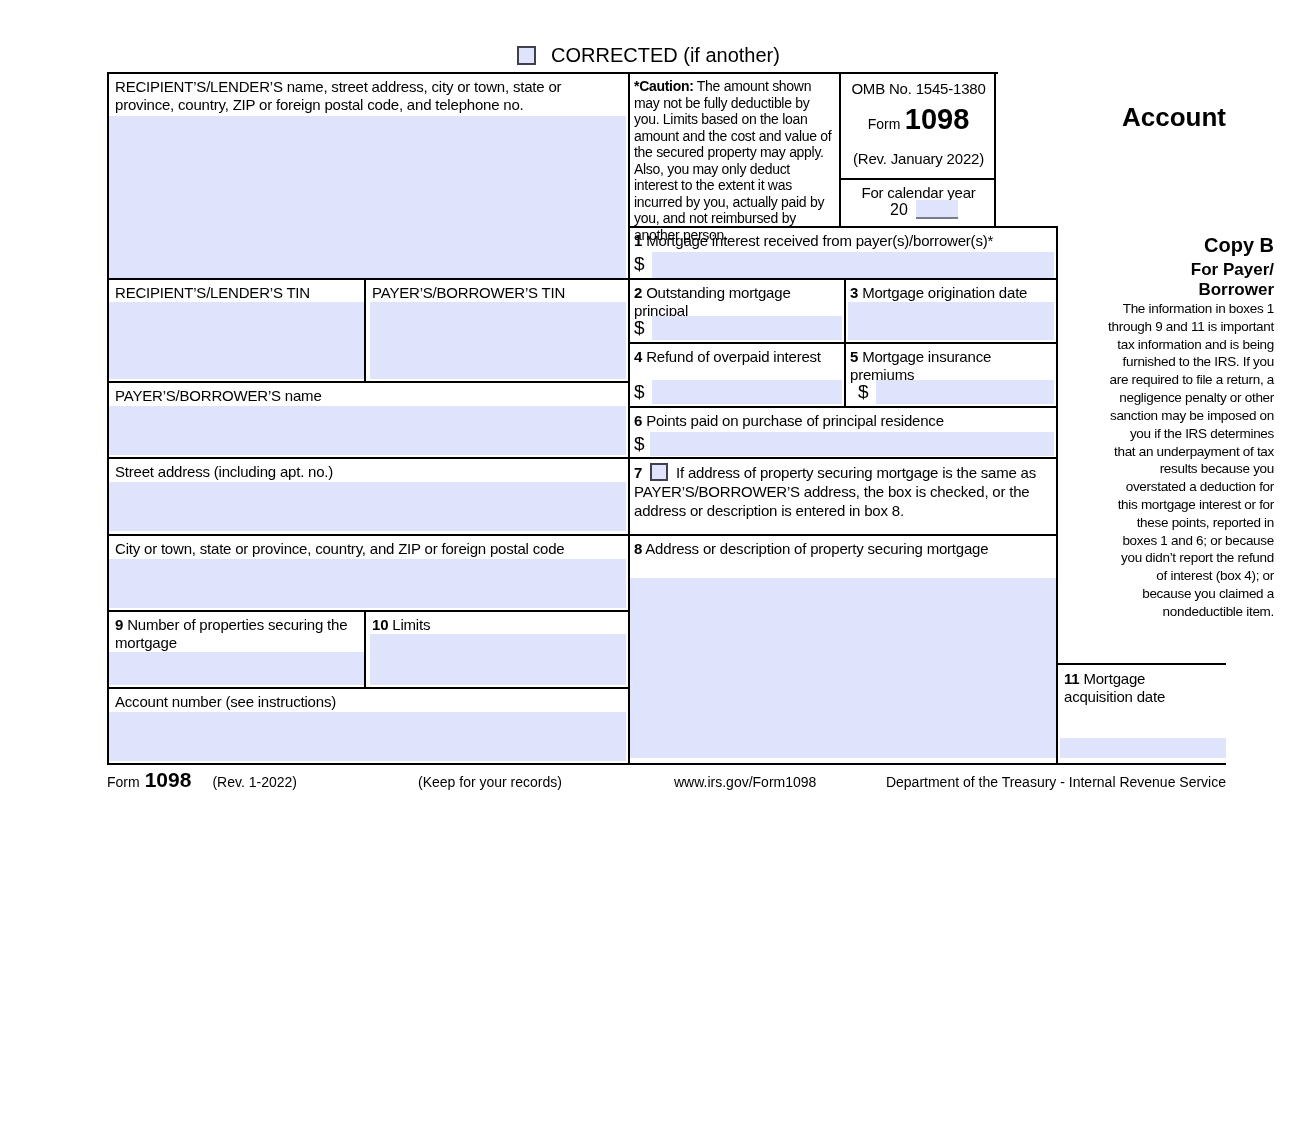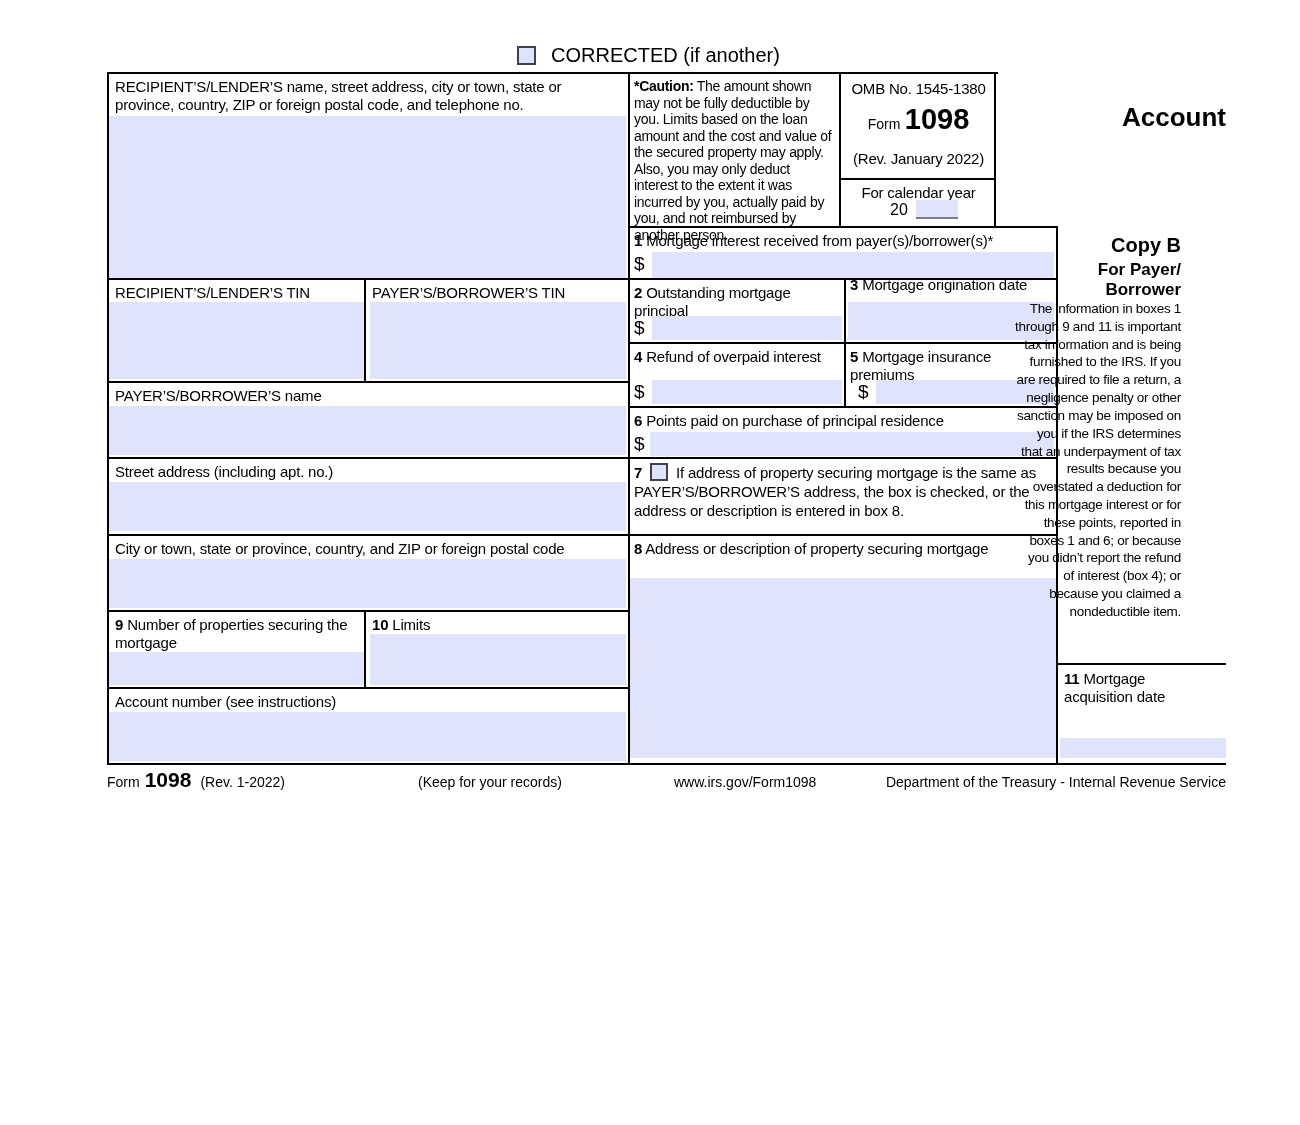--- a/index.html
+++ b/index.html
@@ -65,21 +65,21 @@
 </div>
 
 <div class="lbl" style="left:634px;top:232px;width:420px"><b>1</b> <span>Mortgage interest received from payer(s)/borrower(s)*</span></div>
 <div class="dollar" style="left:634px;top:252px">$</div>
 <div class="fill" style="left:652px;top:252px;width:402px;height:26px"></div>
 
 <div class="lbl" style="left:634px;top:284px;width:200px"><b>2</b> <span>Outstanding mortgage principal</span></div>
 <div class="dollar" style="left:634px;top:316px">$</div>
 <div class="fill" style="left:652px;top:316px;width:190px;height:24px"></div>
 
-<div class="lbl" style="left:850px;top:276px;width:204px"><b>3</b> <span>Mortgage origination date</span></div>
+<div class="lbl" style="left:850px;top:284px;width:204px"><b>3</b> <span>Mortgage origination date</span></div>
 <div class="fill" style="left:848px;top:302px;width:206px;height:38px"></div>
 
 <div class="lbl" style="left:634px;top:348px;width:200px"><b>4</b> <span>Refund of overpaid interest</span></div>
 <div class="dollar" style="left:634px;top:380px">$</div>
 <div class="fill" style="left:652px;top:380px;width:190px;height:24px"></div>
 
 <div class="lbl" style="left:850px;top:348px;width:200px"><b>5</b> <span>Mortgage insurance premiums</span></div>
 <div class="dollar" style="left:858px;top:380px">$</div>
 <div class="fill" style="left:876px;top:380px;width:178px;height:24px"></div>
 
@@ -109,30 +109,30 @@
 
 <div class="lbl" style="left:115px;top:616px;width:245px"><b>9</b> <span>Number of properties securing the mortgage</span></div>
 <div class="fill" style="left:109px;top:652px;width:255px;height:33px"></div>
 
 <div class="lbl" style="left:372px;top:616px;width:250px"><b>10</b> <span>Limits</span></div>
 <div class="fill" style="left:370px;top:634px;width:256px;height:51px"></div>
 
 <div class="lbl" style="left:115px;top:693px;width:505px">Account number (see instructions)</div>
 <div class="fill" style="left:109px;top:712px;width:517px;height:49px"></div>
 
-<div class="rt" style="position:absolute;left:1015px;top:234px;width:166px">
+<div class="rt" style="position:absolute;left:1108px;top:234px;width:166px">
   <div class="b" style="font-size:20px;margin-bottom:3px">Copy B</div>
   <div class="b" style="font-size:17px">For Payer/</div>
   <div class="b" style="font-size:17px">Borrower</div>
   <div style="font-size:13.5px;line-height:1.32;letter-spacing:-0.3px">The information in boxes 1 through 9 and 11 is important tax information and is being furnished to the IRS. If you are required to file a return, a negligence penalty or other sanction may be imposed on you if the IRS determines that an underpayment of tax results because you overstated a deduction for this mortgage interest or for these points, reported in boxes 1 and 6; or because you didn’t report the refund of interest (box 4); or because you claimed a nondeductible item.</div>
 </div>
 
 <div class="lbl" style="left:1064px;top:670px;width:150px"><b>11</b> <span>Mortgage acquisition date</span></div>
 <div class="fill" style="left:1060px;top:738px;width:166px;height:20px"></div>
 
 <div style="position:absolute;left:107px;top:768px;display:flex;align-items:baseline">
   <span class="small">Form</span>
   <span class="b" style="font-size:21px;margin:0 5px">1098</span>
-  <span class="small" style="margin-left:4px">(Rev. 1-2022)</span>
+  <span class="small" style="margin-left:16px">(Rev. 1-2022)</span>
 </div>
 <div class="small ctr" style="position:absolute;left:380px;top:774px;width:220px">(Keep for your records)</div>
 <div class="small" style="position:absolute;left:674px;top:774px">www.irs.gov/Form1098</div>
 <div class="small rt" style="position:absolute;left:860px;top:774px;width:366px">Department of the Treasury - Internal Revenue Service</div>
 
 </body></html>

